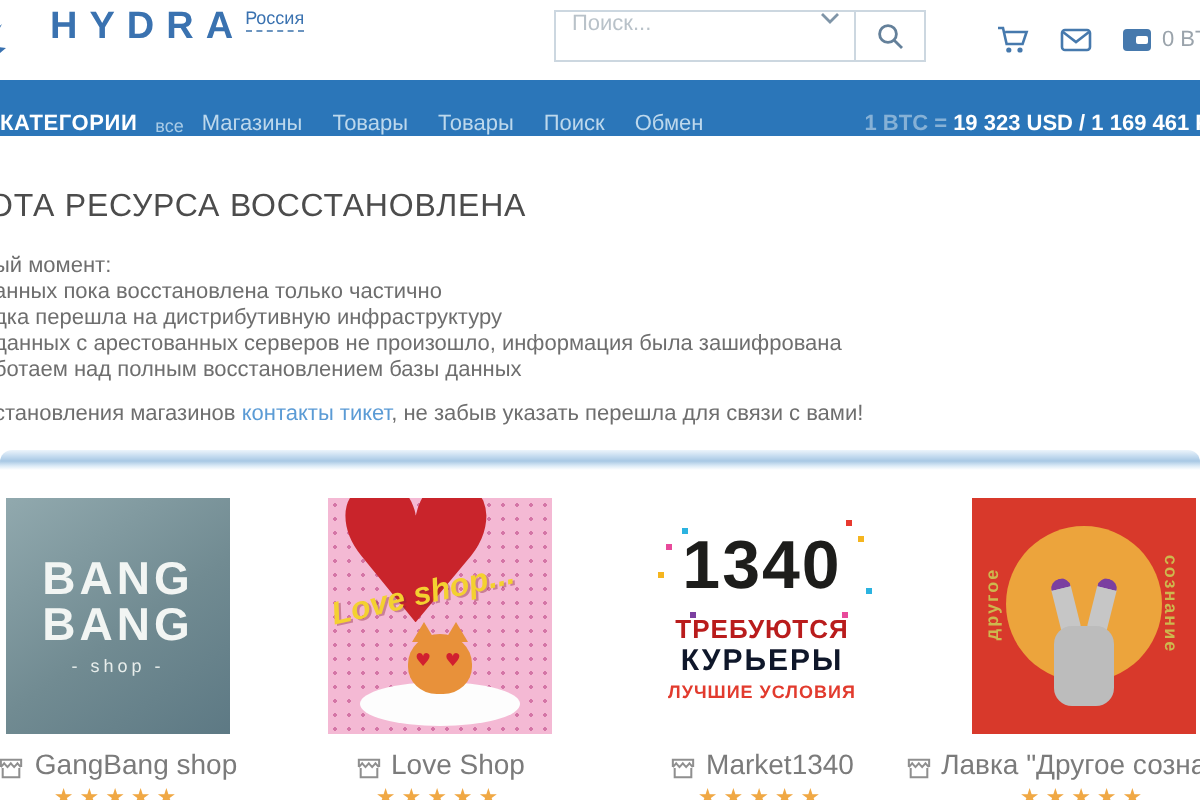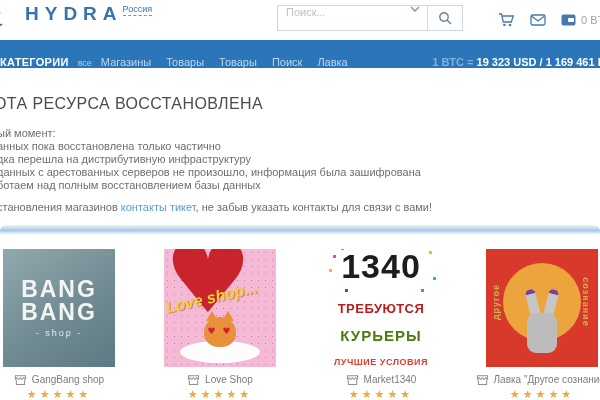--- a/index.html
+++ b/index.html
@@ -59,41 +59,41 @@
   .love-cap{position:absolute;top:40px;left:1px;transform:rotate(-13deg);font-size:16px;font-weight:bold;
             font-style:italic;color:#f4d130;text-shadow:1px 1px 0 rgba(140,40,60,.4);white-space:nowrap}
   .cloud{position:absolute;bottom:4px;left:16px;width:80px;height:22px;background:#fdfdfd;border-radius:50%}
   .cat-head{position:absolute;bottom:20px;left:40px;width:32px;height:30px;background:#e8913a;border-radius:50% 50% 45% 45%}
   .cat-ear-l,.cat-ear-r{position:absolute;top:-6px;width:0;height:0;border-left:6px solid transparent;
             border-right:6px solid transparent;border-bottom:10px solid #e8913a}
   .cat-ear-l{left:2px}.cat-ear-r{right:2px}
   .cat-eyes{position:absolute;top:9px;left:0;width:100%;text-align:center;font-size:9px;color:#d11f2f;
             letter-spacing:2px;font-family:"DejaVu Sans",sans-serif}
   
-  .art3{background:#fff;display:flex;flex-direction:column;align-items:center;justify-content:space-between}
+  .art3{background:#fff;display:flex;flex-direction:column;align-items:center;justify-content:center}
   .m-number{font-size:34px;font-weight:800;color:#1d1d1b;letter-spacing:1px;line-height:34px;position:relative}
   .confetti{position:absolute;width:3px;height:3px;background:#e84a9b;top:6px;left:-8px;
      box-shadow:8px -8px 0 #2bb3e0,96px -4px 0 #f5b51f,104px 6px 0 #7b3fa0,100px 22px 0 #2bb3e0,
                 -4px 14px 0 #f5b51f,90px -12px 0 #e8392f,12px 34px 0 #7b3fa0,88px 34px 0 #e84a9b}
   .m-line1{font-size:13px;font-weight:800;color:#b91c1c;margin-top:7px;letter-spacing:.5px}
-  .m-line2{font-size:15px;font-weight:800;color:#4d7c0f;letter-spacing:1px}
+  .m-line2{font-size:15px;font-weight:800;color:#0f172a;letter-spacing:1px}
   .m-line3{font-size:9px;font-weight:700;color:#e23b2e;margin-top:2px;letter-spacing:.5px}
   
   .art4{background:#d8392b}
   .sun{position:absolute;top:14px;left:17px;width:78px;height:78px;background:#eca43c;border-radius:50%}
   .palm{position:absolute;bottom:14px;left:41px;width:30px;height:40px;background:#bcbcbc;border-radius:9px}
   .finger1{position:absolute;bottom:48px;left:42px;width:10px;height:30px;background:#c6c6c6;
            border-radius:5px;transform:rotate(-14deg);border-top:5px solid #7b3fa0;box-sizing:border-box}
   .finger2{position:absolute;bottom:48px;left:60px;width:10px;height:30px;background:#c6c6c6;
            border-radius:5px;transform:rotate(14deg);border-top:5px solid #7b3fa0;box-sizing:border-box}
   .side-txt{position:absolute;font-size:9px;font-weight:bold;color:#cdb84e;letter-spacing:1px}
   .side-l{left:-8px;top:48px;transform:rotate(-90deg)}
   .side-r{right:-12px;top:48px;transform:rotate(90deg)}
   
-  .shop-label{display:flex;align-items:flex-start;margin-top:7px;color:#7b7b7b;font-size:10px;white-space:nowrap}
+  .shop-label{display:flex;align-items:flex-end;margin-top:7px;color:#7b7b7b;font-size:14px;white-space:nowrap}
   .shop-label svg{margin-right:5px;flex:none}
   .stars{margin-top:2px;color:#f0a844;font-size:11px;letter-spacing:3px;
          font-family:"DejaVu Sans",sans-serif}
 </style>
 </head>
 <body>
 
 <div class="header">
   <div class="logo">
     <svg class="logo-mark" width="26" height="26" viewBox="0 0 26 26">
@@ -145,38 +145,38 @@
   </div>
 </div>
 
 <div class="nav">
   <span class="nav-cat">КАТЕГОРИИ</span>
   <span class="nav-all">все</span>
   <a class="nav-item">Магазины</a>
   <a class="nav-item">Товары</a>
   <a class="nav-item">Товары</a>
   <a class="nav-item">Поиск</a>
-  <a class="nav-item">Лавка</a>
+  <a class="nav-item">Обмен</a>
   <span class="rate">
     <span class="rate-prefix">1 BTC =</span>
     <span class="rate-value">19 323 USD / 1 169 461 Р</span>
   </span>
 </div>
 
 <div class="main">
   <h1 class="title">ОТА РЕСУРСА ВОССТАНОВЛЕНА</h1>
   <div class="lines">
     <div>ый момент:</div>
     <div>анных пока восстановлена только частично</div>
     <div>дка перешла на дистрибутивную инфраструктуру</div>
     <div>данных с арестованных серверов не произошло, информация была зашифрована</div>
     <div>ботаем над полным восстановлением базы данных</div>
   </div>
   <p class="ticket">
-    <span>становления магазинов </span><a>контакты тикет</a><span>, не забыв указать контакты для связи с вами!</span>
+    <span>становления магазинов </span><a>контакты тикет</a><span>, не забыв указать перешла для связи с вами!</span>
   </p>
 </div>
 
 <div class="panel-top"></div>
 
 <div class="shops">
 
   <div class="shop-card">
     <div class="art art1">
       <span class="gb-line">BANG</span>

